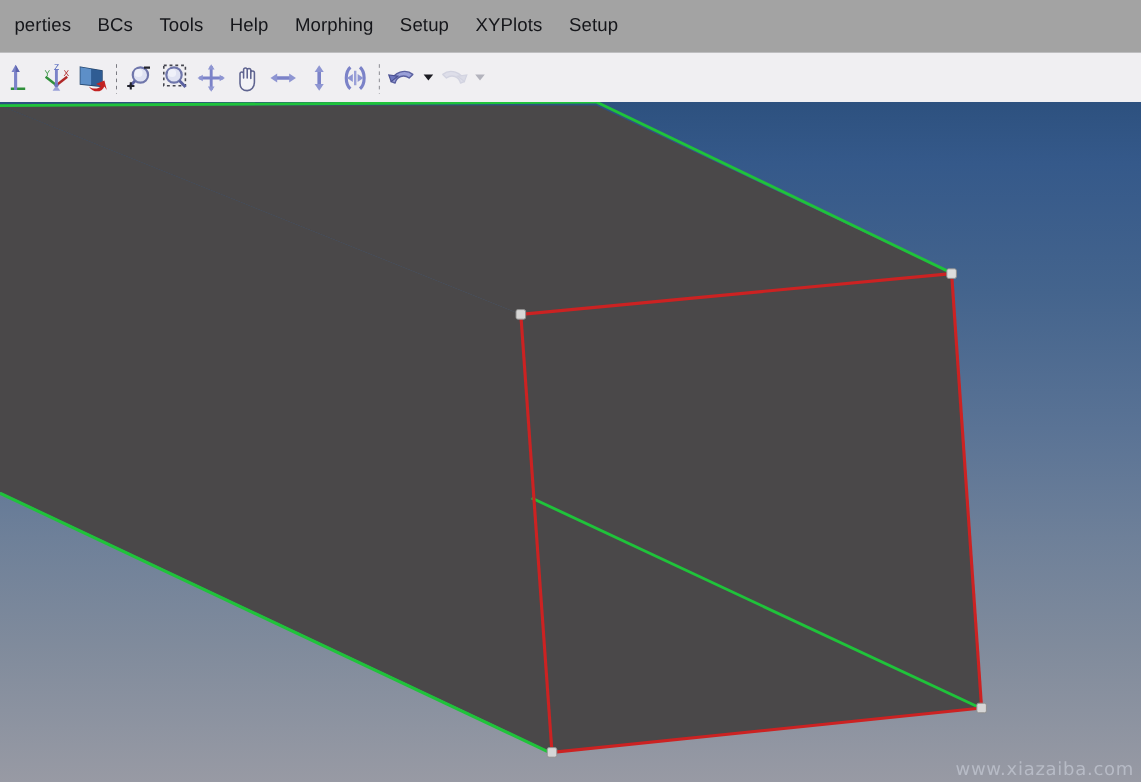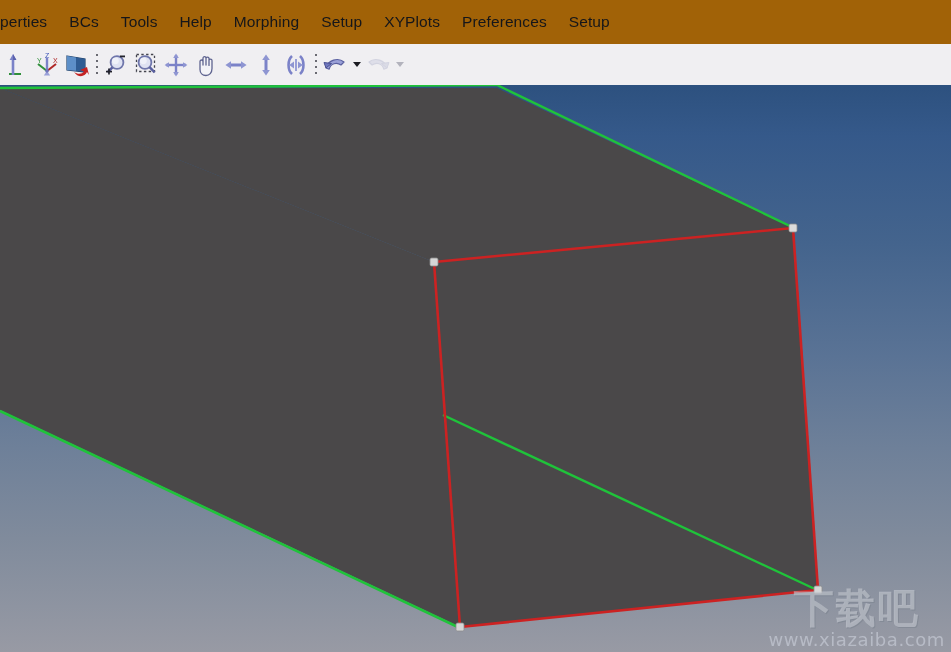--- a/index.html
+++ b/index.html
@@ -15,24 +15,24 @@
     width: 951px;
     height: 652px;
     overflow: hidden;
   }
 
   
   #menubar {
     position: absolute;
     left: 0; top: 0;
     width: 951px; height: 44px;
-    background: #a16207;
+    background: #a3a3a3;
     display: flex;
     align-items: center;
-    padding-left: 4px;
+    padding-left: 16px;
   }
   .menu-item {
     font-size: 15.5px;
     color: #15161a;
     padding: 4px 11px;
     white-space: nowrap;
     cursor: default;
     letter-spacing: 0.1px;
   }
   .menu-item:first-child { padding-left: 0px; margin-left: -4px; }
@@ -108,41 +108,40 @@
   #watermark .wm-cn {
     font-size: 40px;
     font-weight: bold;
     color: rgba(205,209,216,0.55);
     letter-spacing: 2px;
     line-height: 1;
     text-shadow: 1px 1px 0 rgba(120,128,140,0.5);
     font-family: "DejaVu Sans", sans-serif;
   }
   #watermark .wm-url {
-    font-size: 18px;
+    font-size: 15px;
     color: rgba(196,200,210,0.72);
     letter-spacing: 0.6px;
     margin-top: 1px;
     font-family: "DejaVu Sans", sans-serif;
   }
 </style>
 </head>
 <body>
 
 <div id="app">
 
   <div id="menubar">
     <div class="menu-item">perties</div>
     <div class="menu-item">BCs</div>
     <div class="menu-item">Tools</div>
     <div class="menu-item">Help</div>
     <div class="menu-item">Morphing</div>
     <div class="menu-item">Setup</div>
     <div class="menu-item">XYPlots</div>
-    <div class="menu-item">Preferences</div>
     <div class="menu-item">Setup</div>
   </div>
 
   <div id="toolbar">
 
     <div class="tb-btn">
       <svg width="24" height="26" viewBox="0 0 24 26">
         <line x1="4" y1="22" x2="16" y2="22" stroke="#2f8f3a" stroke-width="2"></line>
         <line x1="8" y1="23" x2="8" y2="6" stroke="#7b82c8" stroke-width="2.6"></line>
         <polygon points="8,2 4.6,8 11.4,8" fill="#7b82c8"></polygon>
@@ -282,18 +281,17 @@
       <line x1="793" y1="143" x2="818" y2="505" stroke="#cc2222" stroke-width="2.6"></line>
       <line x1="460" y1="542" x2="818" y2="505" stroke="#cc2222" stroke-width="2.6"></line>
 
       <rect x="430" y="173" width="8" height="8" rx="1.6" fill="#d6d6d6" stroke="#8e8e8e" stroke-width="0.8"></rect>
       <rect x="789" y="139" width="8" height="8" rx="1.6" fill="#dcdcdc" stroke="#8e8e8e" stroke-width="0.8"></rect>
       <rect x="456" y="538" width="8" height="8" rx="1.6" fill="#d6d6d6" stroke="#8e8e8e" stroke-width="0.8"></rect>
       <rect x="814" y="501" width="8" height="8" rx="1.6" fill="#d6d6d6" stroke="#8e8e8e" stroke-width="0.8"></rect>
     </svg>
 
     <div id="watermark">
-      <div class="wm-cn">下载吧</div>
       <div class="wm-url">www.xiazaiba.com</div>
     </div>
   </div>
 
 </div>
 
 </body></html>

